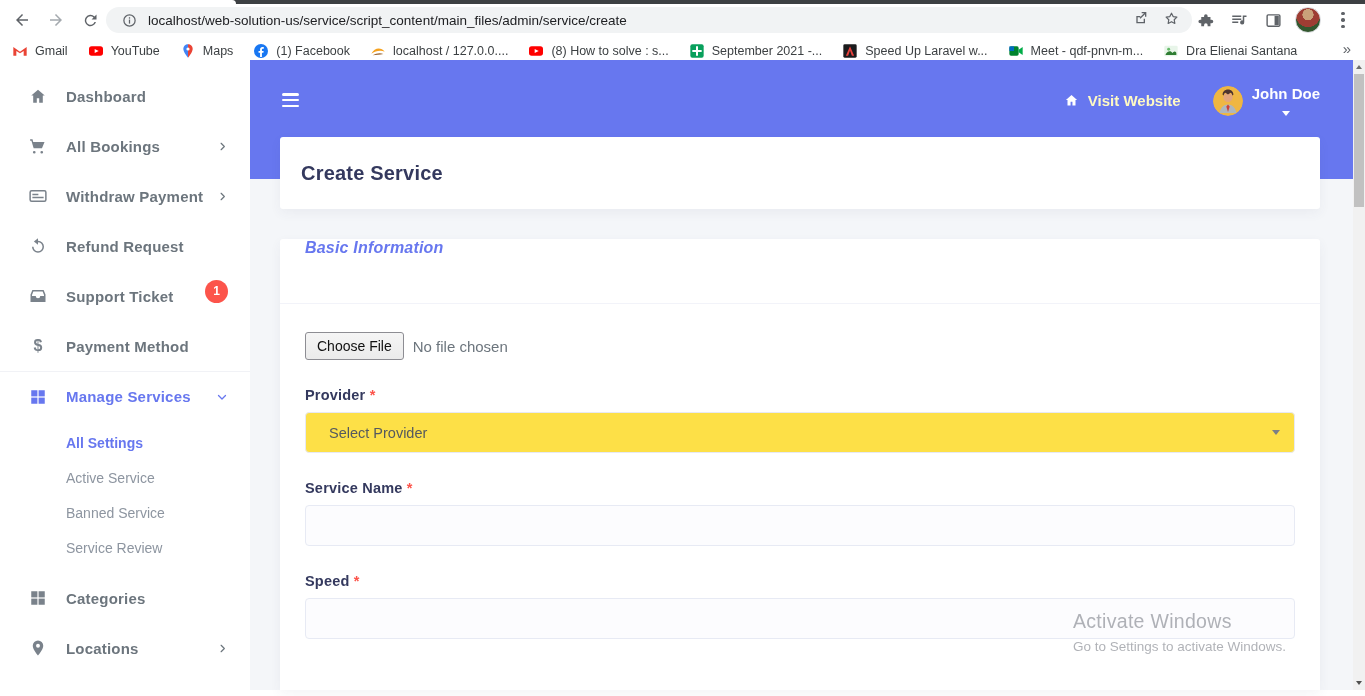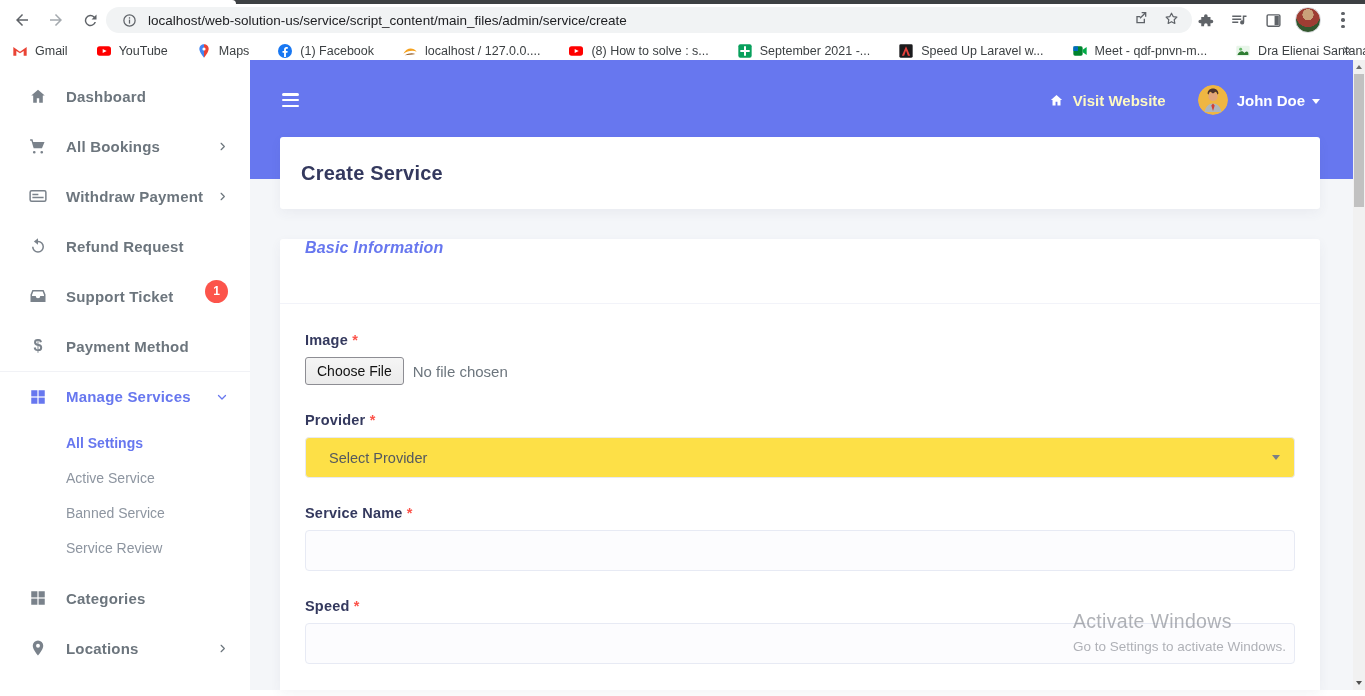--- a/index.html
+++ b/index.html
@@ -22,21 +22,21 @@
   .omni-right { display: flex; align-items: center; gap: 14px; margin-right: 2px; }
   .tb-right { position: absolute; right: 0; top: 0; height: 32px; display: flex; align-items: center; gap: 10px; padding-right: 10px; }
   .tb-right .ico { width: 24px; height: 24px; display: flex; align-items: center; justify-content: center; }
   .avatar-browser { width: 26px; height: 26px; border-radius: 50%;
     background: radial-gradient(circle at 50% 28%, #caa27a 0 26%, #9e3d33 27% 58%, #33582f 59%);
     border: 1px solid #dadce0; }
   .dots { display: flex; flex-direction: column; gap: 3px; align-items: center; }
   .dots i { width: 3.5px; height: 3.5px; border-radius: 50%; background: #5f6368; }
 
   
-  .bookmarks { position: absolute; top: 36px; left: 0; width: 1365px; height: 30px; background: #fff; border-bottom: 1px solid #e4e6e8; display: flex; align-items: center; padding-left: 12px; gap: 28px; }
+  .bookmarks { position: absolute; top: 36px; left: 0; width: 1365px; height: 30px; background: #fff; border-bottom: 1px solid #e4e6e8; display: flex; align-items: center; padding-left: 12px; gap: 20px; }
   .bm { display: flex; align-items: center; gap: 7px; cursor: pointer; }
   .bm-label { font-size: 12.5px; color: #3c4043; white-space: nowrap; }
   .bm-ico { width: 16px; height: 16px; display: flex; align-items: center; justify-content: center; }
   .bm-ico svg { width: 16px; height: 16px; }
   .bm-overflow { position: absolute; right: 14px; top: 4px; color: #5f6368; font-size: 15px; }
 
   
   .viewport { position: absolute; top: 60px; left: 0; width: 1365px; height: 630px; background: #f4f6f9; }
 
   
@@ -57,21 +57,21 @@
 
   
   .main { position: absolute; left: 250px; top: 0; width: 1103px; height: 630px; }
   .admin-header { position: absolute; top: 0; left: 0; width: 1103px; height: 119px; background: #6777ef; }
   .hamburger { position: absolute; left: 32px; top: 33px; width: 17px; height: 14px; display: flex; flex-direction: column; justify-content: space-between; cursor: pointer; }
   .hamburger i { height: 2.5px; background: #fff; border-radius: 2px; }
   .hdr-right { position: absolute; top: 25px; right: 33px; display: flex; align-items: center; }
   .visit-site { display: flex; align-items: center; gap: 8px; color: #fef9c3; font-size: 15px; font-weight: 700; cursor: pointer; }
   .visit-site svg { width: 17px; height: 15px; }
   .hdr-avatar { width: 30px; height: 30px; border-radius: 50%; margin-left: 32px; overflow: hidden; flex: none; cursor: pointer; }
-  .hdr-user { display: flex; align-items: center; gap: 7px; margin-left: 9px; color: #fff; font-size: 15px; font-weight: 700; cursor: pointer; }
+  .hdr-user { display: flex; align-items: center; gap: 7px; margin-left: 9px; color: #fff; font-size: 15px; font-weight: 700; cursor: pointer; flex-direction: column; }
   .caret-down { width: 0; height: 0; border-left: 4.5px solid transparent; border-right: 4.5px solid transparent; border-top: 5px solid #fff; margin-top: 2px; }
 
   
   .title-card { position: absolute; left: 30px; top: 77px; width: 1040px; height: 72px; background: #fff; border-radius: 3px; box-shadow: 0 4px 12px rgba(60,70,110,.06); display: flex; align-items: center; padding-left: 21px; }
   .page-title { font-size: 20px; font-weight: 700; color: #34395e; letter-spacing: .2px; }
 
   .section-card { position: absolute; left: 30px; top: 179px; width: 1040px; height: 451px; background: #fff; border-radius: 3px 3px 0 0; box-shadow: 0 4px 12px rgba(60,70,110,.06); }
   .section-header { height: 65px; display: flex; align-items: flex-start; padding-left: 25px; border-bottom: 1px solid #f2f3f9; font-style: italic; }
   .section-title { color: #6777ef; font-size: 16px; font-weight: 700; letter-spacing: .2px; }
   .section-body { padding: 28px 25px 0 25px; }
@@ -417,21 +417,20 @@
       <div class="page-title">Create Service</div>
     </div>
 
     <div class="section-card">
       <div class="section-header">
         <span class="section-title">Basic Information</span>
       </div>
       <div class="section-body">
 
         <div class="form-group">
-          <label class="f-label"><span>Image</span> <span class="req">*</span></label>
           <div class="file-row">
             <button class="file-btn">Choose File</button>
             <span class="file-status">No file chosen</span>
           </div>
         </div>
 
         <div class="form-group">
           <label class="f-label"><span>Provider</span> <span class="req">*</span></label>
           <div class="select-box">
             <span>Select Provider</span>

